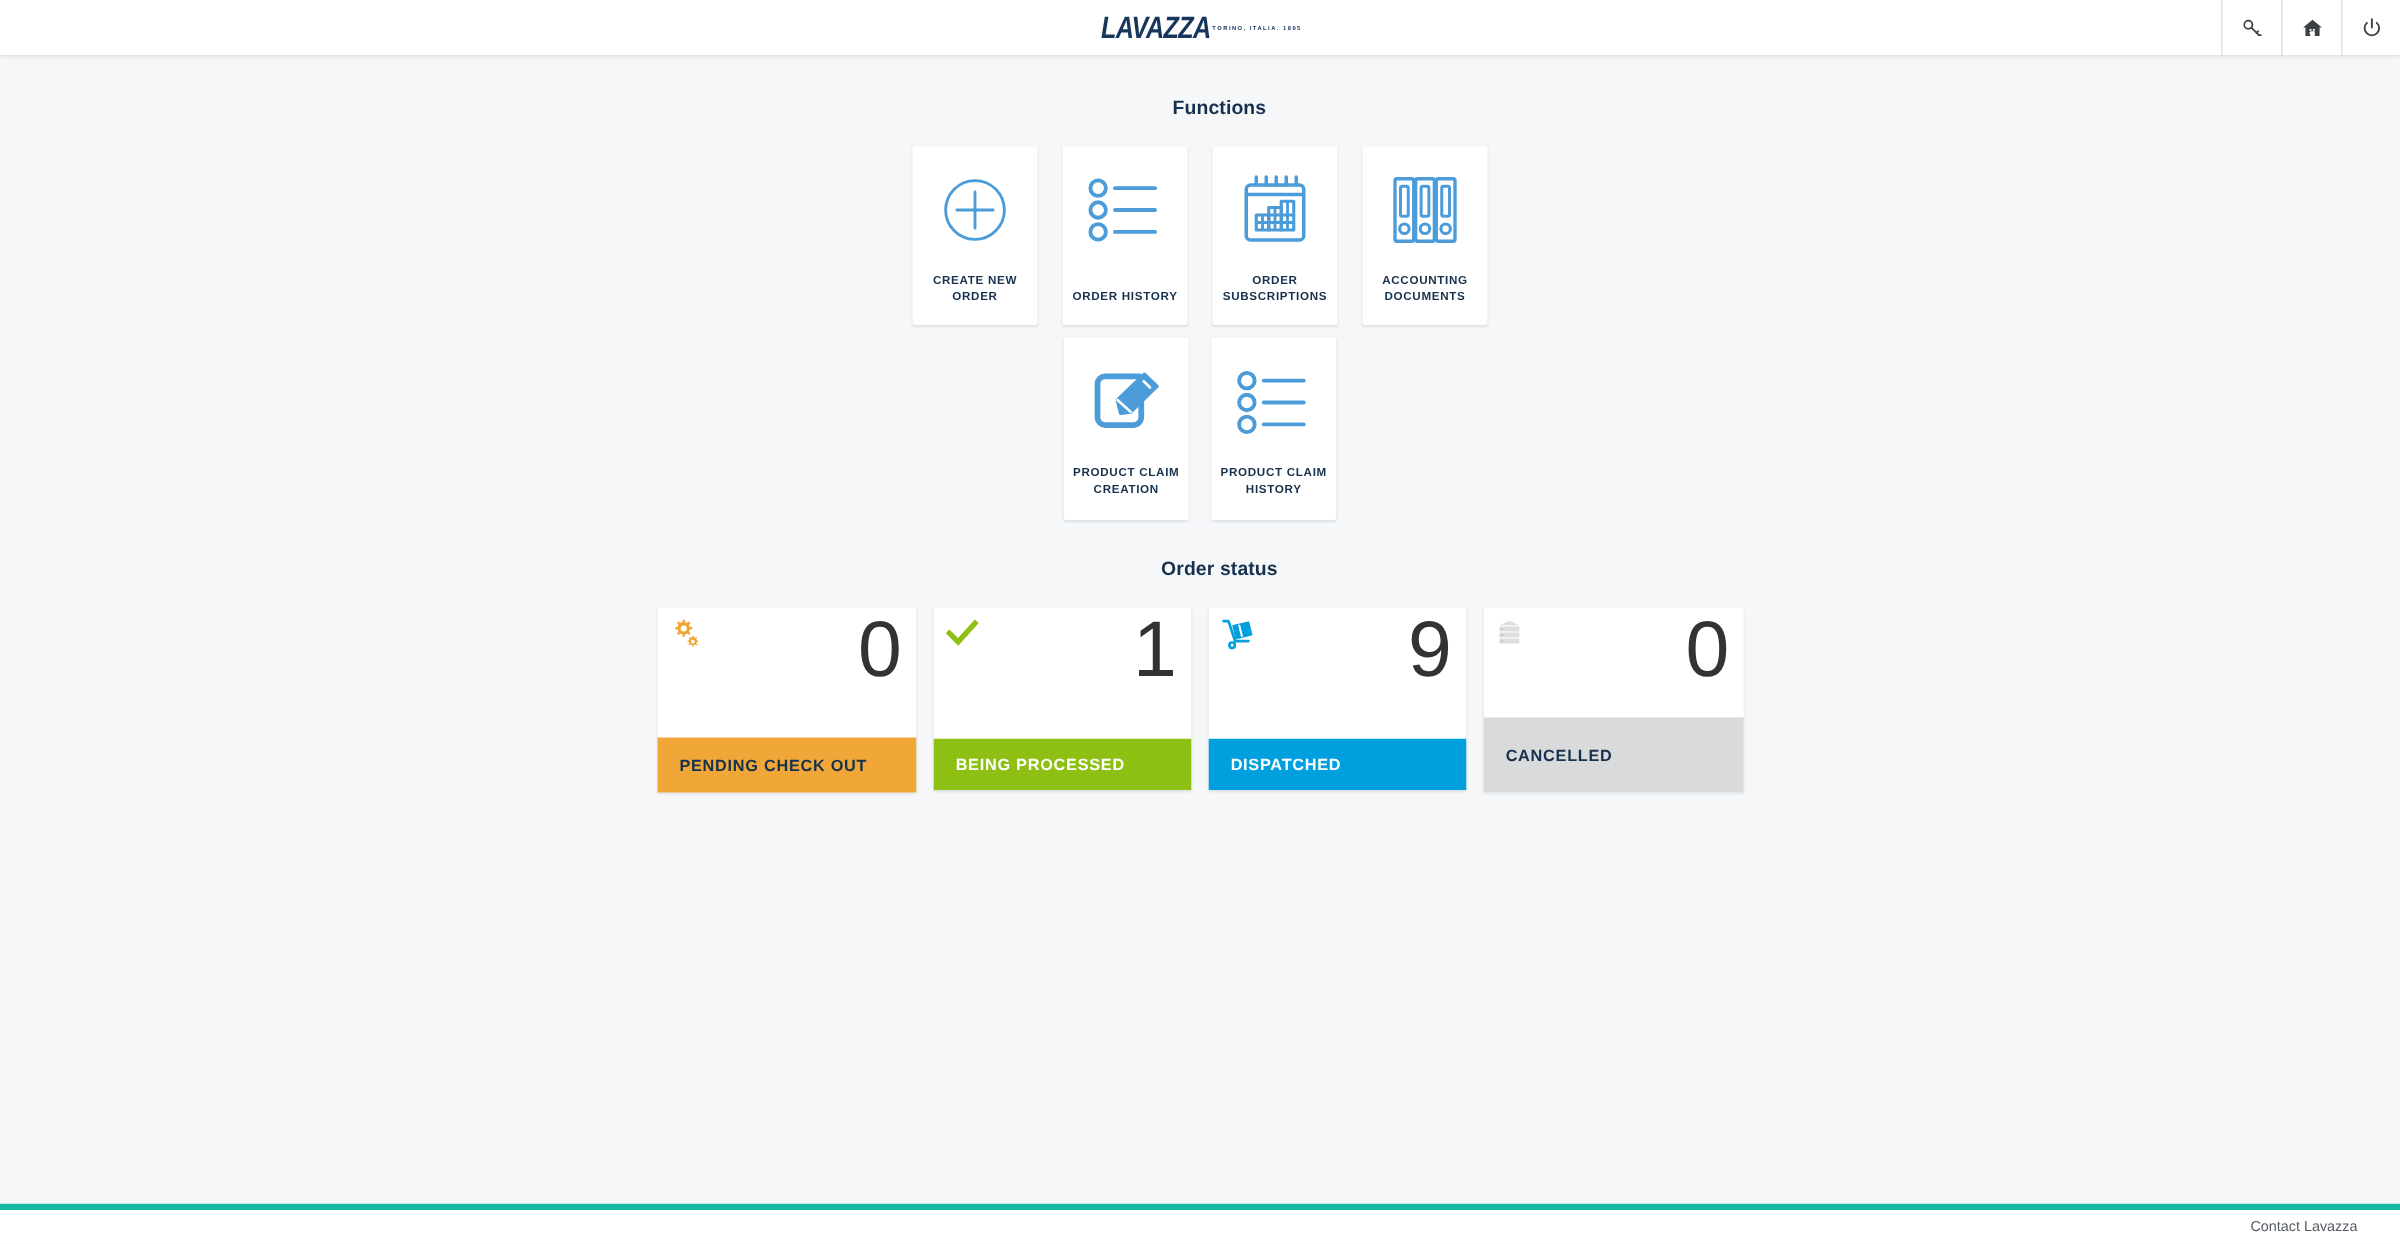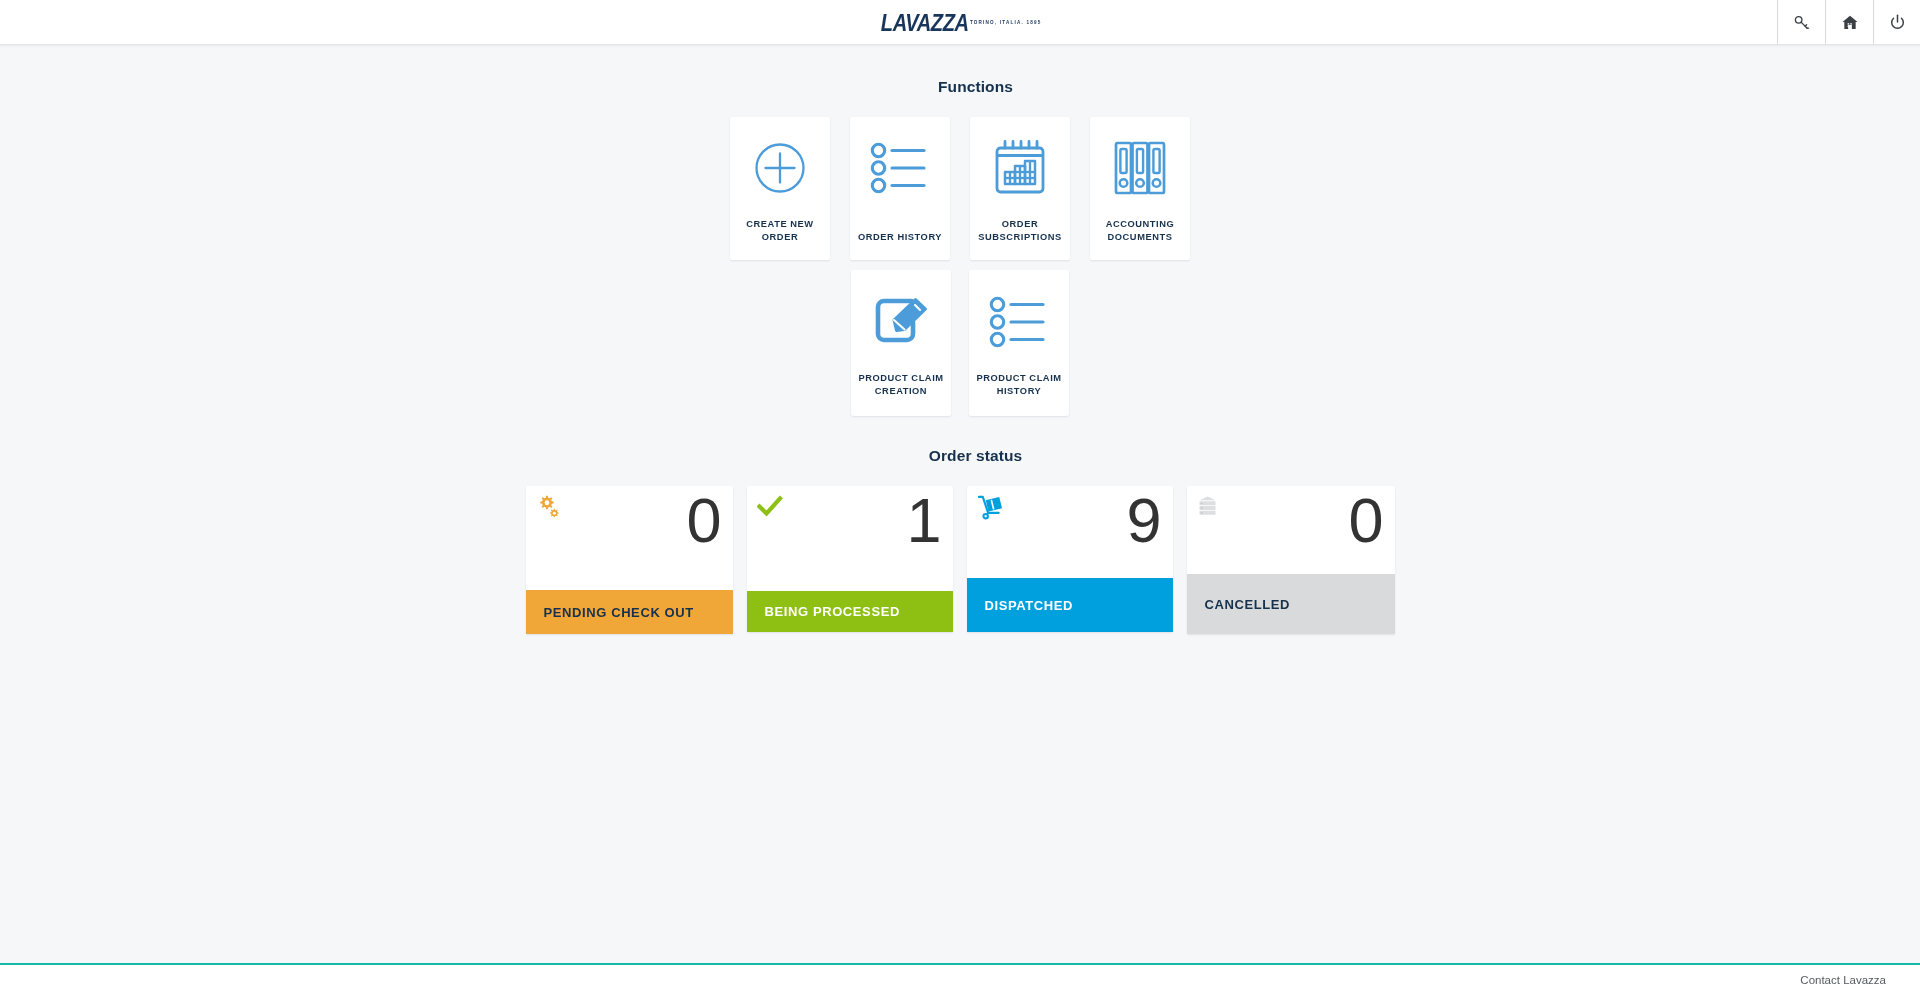--- a/index.html
+++ b/index.html
@@ -197,34 +197,34 @@
   }
 
   
   .st-pending  { width: 207px; height: 148px; }
   .st-pending  .st-band { height: 44px; background: var(--c-pending); color: #16314d; width: 207px; }
 
   .st-process  { width: 206px; height: 146px; }
   .st-process  .st-band { height: 41px; background: var(--c-process); color: #ffffff; width: 206px; }
 
   .st-dispatch { width: 206px; height: 146px; }
-  .st-dispatch .st-band { height: 54px; background: var(--c-dispatch); color: #ffffff; width: 206px; }
+  .st-dispatch .st-band { height: 41px; background: var(--c-dispatch); color: #ffffff; width: 206px; }
 
   .st-cancel   { width: 208px; height: 148px; }
   .st-cancel   .st-band { height: 60px; background: var(--c-cancel); color: #16314d; width: 208px; }
 
   
   .footer {
     position: absolute;
     left: 0;
     bottom: 0;
     width: 1920px;
     height: 32px;
     background: #ffffff;
-    border-top: 2px solid #14b8a6;
+    border-top: 5px solid #14b8a6;
     display: flex;
     align-items: center;
     justify-content: flex-end;
     padding-right: 34px;
   }
   .footer-link {
     font-size: 11.5px;
     color: #555b61;
     text-decoration: none;
     cursor: pointer;

